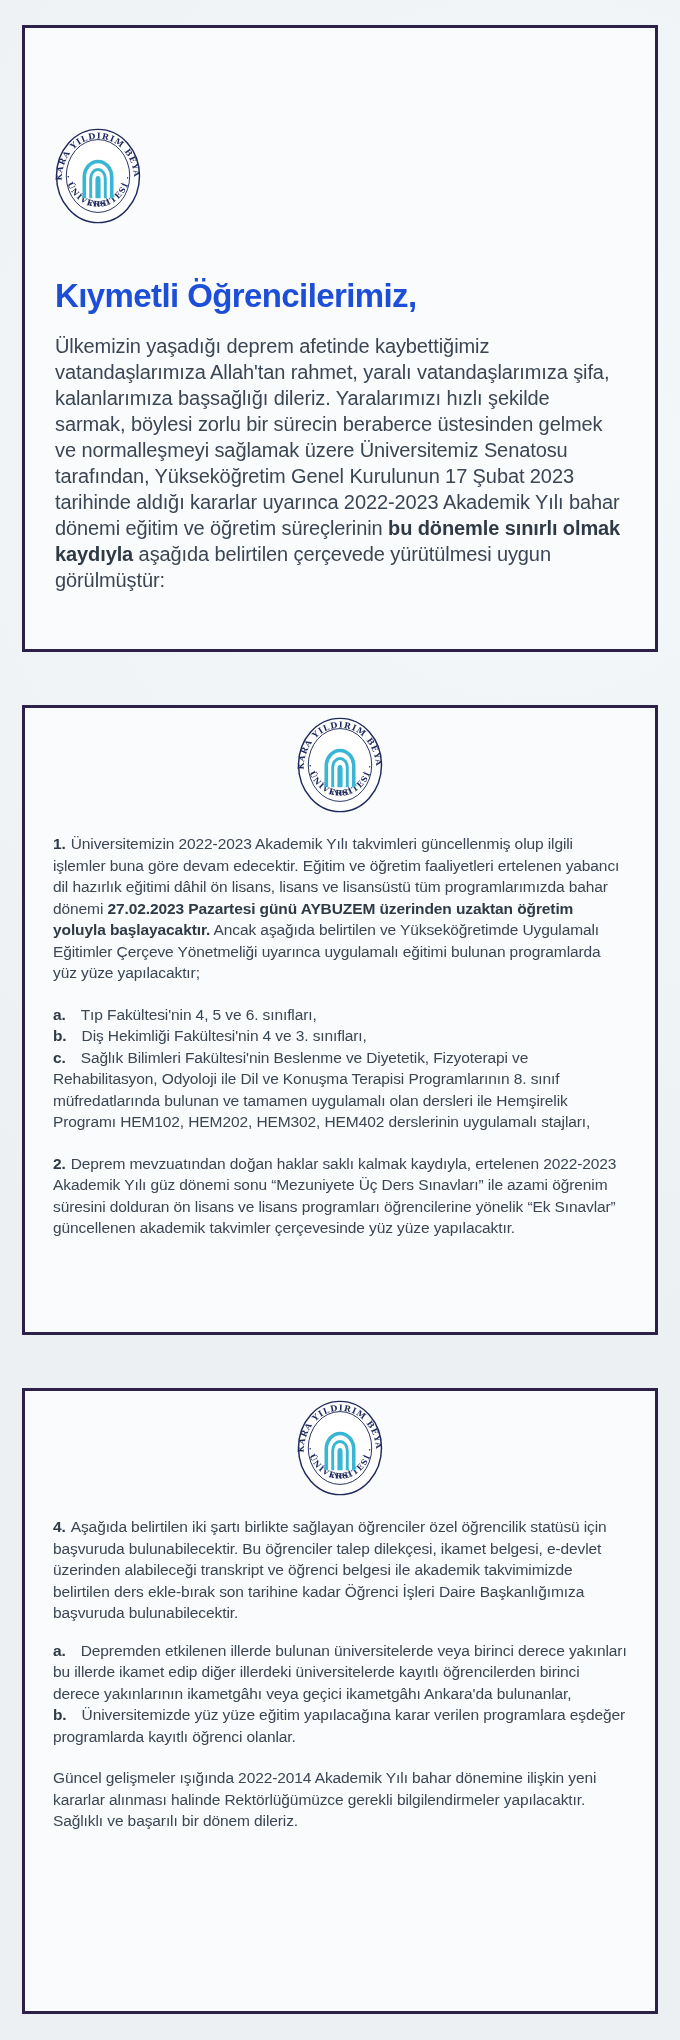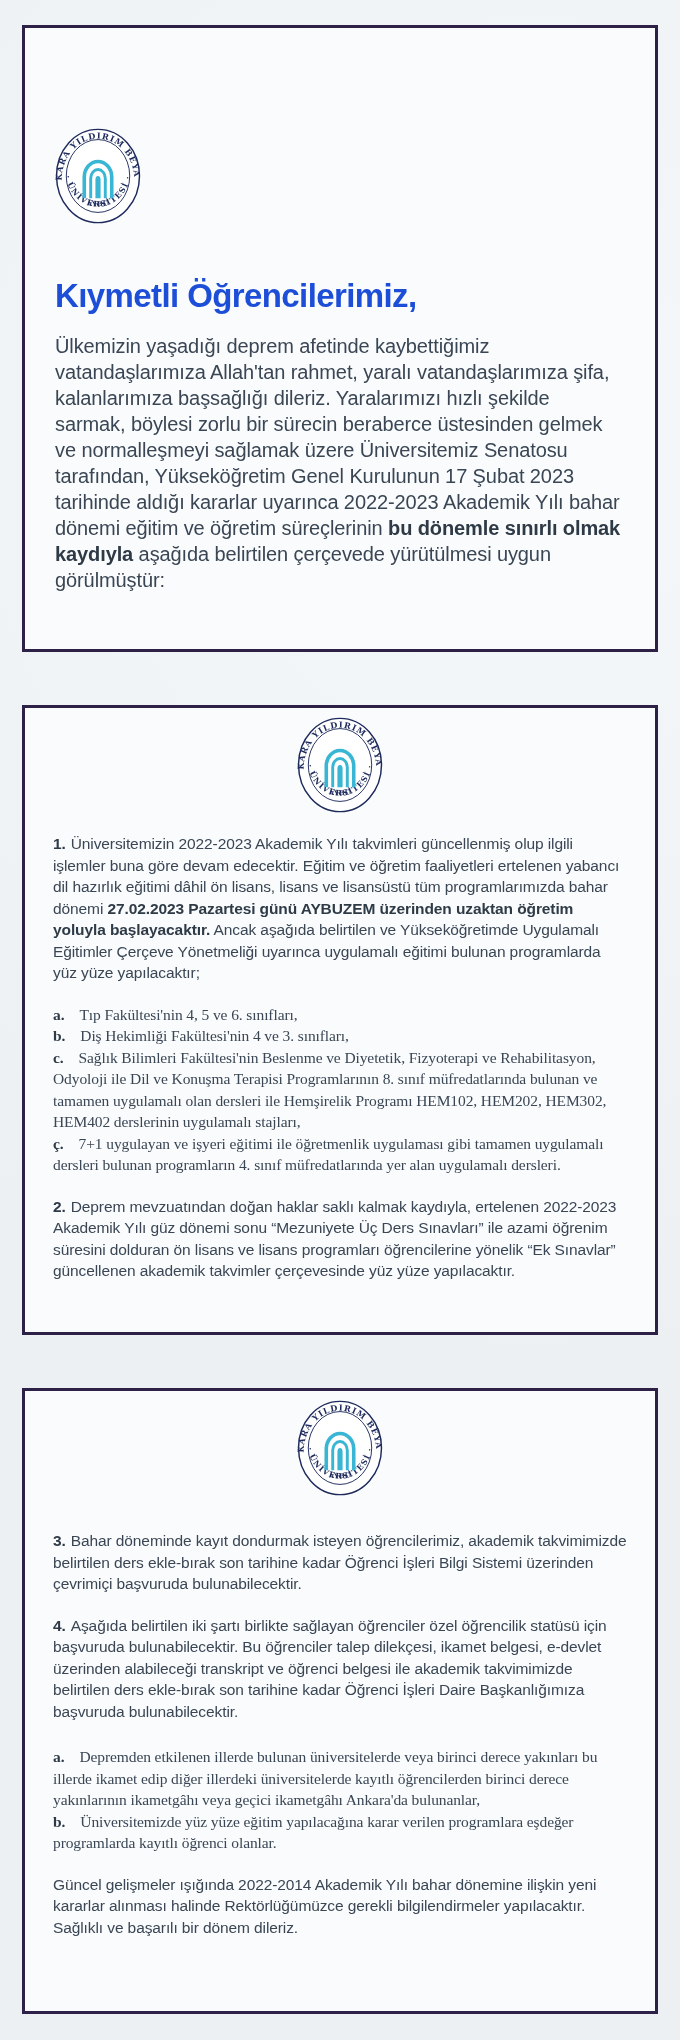--- a/index.html
+++ b/index.html
@@ -40,26 +40,26 @@
     color:#1d4ed8;
   }
   .body1{
     margin:17px 0 0 0;
     font-size:20px;line-height:26px;letter-spacing:-0.1px;
   }
   .body2{
     margin:20px 0 0 0;
     font-size:15.5px;line-height:21.5px;letter-spacing:-0.1px;
   }
-  .tight{margin-top:24px;}
+  .tight{margin-top:16px;}
   .gap-lg{margin-top:34px;}
   p b{color:#2e3a46;}
   .nm{margin-right:5px;}
   .mk{margin-right:15px;}
-  .list p{margin:0;font-size:15.5px;line-height:21.5px;letter-spacing:-0.1px;font-family:Liberation Serif, serif;}
+  .list p{margin:0;font-size:15.5px;line-height:21.5px;letter-spacing:-0.1px;}
 </style>
 </head>
 <body>
 
 <div class="page">
 
   <section class="card card1">
     <div class="logo logo-left">
       <svg class="seal-svg" viewBox="0 0 100 112">
         <ellipse cx="50" cy="56" rx="48.4" ry="54.4" fill="#ffffff" stroke="#1e2a5c" stroke-width="1.7"></ellipse>
@@ -91,41 +91,39 @@
         <path class="arch" d="M 41.5,82 L 41.5,58.5 A 8.5,10 0 0 1 58.5,58.5 L 58.5,82" stroke-width="3.4"></path>
         <path class="arch-fill" d="M 47,82 L 47,60.5 A 3,4.5 0 0 1 53,60.5 L 53,82 Z"></path>
         <text class="mono" x="50" y="90.5" text-anchor="middle">AYBÜ</text>
       </svg>
     </div>
     <p class="body2"><b class="nm">1.</b><span>Üniversitemizin 2022-2023 Akademik Yılı takvimleri güncellenmiş olup ilgili işlemler buna göre devam edecektir. Eğitim ve öğretim faaliyetleri ertelenen yabancı dil hazırlık eğitimi dâhil ön lisans, lisans ve lisansüstü tüm programlarımızda bahar dönemi </span><b>27.02.2023 Pazartesi günü AYBUZEM üzerinden uzaktan öğretim yoluyla başlayacaktır.</b><span> Ancak aşağıda belirtilen ve Yükseköğretimde Uygulamalı Eğitimler Çerçeve Yönetmeliği uyarınca uygulamalı eğitimi bulunan programlarda yüz yüze yapılacaktır;</span></p>
     <div class="list body2">
       <p><b class="mk">a.</b><span>Tıp Fakültesi'nin 4, 5 ve 6. sınıfları,</span></p>
       <p><b class="mk">b.</b><span>Diş Hekimliği Fakültesi'nin 4 ve 3. sınıfları,</span></p>
       <p><b class="mk">c.</b><span>Sağlık Bilimleri Fakültesi'nin Beslenme ve Diyetetik, Fizyoterapi ve Rehabilitasyon, Odyoloji ile Dil ve Konuşma Terapisi Programlarının 8. sınıf müfredatlarında bulunan ve tamamen uygulamalı olan dersleri ile Hemşirelik Programı HEM102, HEM202, HEM302, HEM402 derslerinin uygulamalı stajları,</span></p>
-      <p><b class="mk">ç.</b><span>7+1 uygulayan ve işyeri eğitimi ile öğretmenlik uygulaması gibi tamamen uygulamalı dersleri bulunan programların 4. sınıf müfredatlarında yer alan uygulamalı dersleri.</span></p>
     </div>
     <p class="body2"><b class="nm">2.</b><span>Deprem mevzuatından doğan haklar saklı kalmak kaydıyla, ertelenen 2022-2023 Akademik Yılı güz dönemi sonu “Mezuniyete Üç Ders Sınavları” ile azami öğrenim süresini dolduran ön lisans ve lisans programları öğrencilerine yönelik “Ek Sınavlar” güncellenen akademik takvimler çerçevesinde yüz yüze yapılacaktır.</span></p>
   </section>
 
   <section class="card card3">
     <div class="logo logo-center">
       <svg class="seal-svg" viewBox="0 0 100 112">
         <ellipse cx="50" cy="56" rx="48.4" ry="54.4" fill="#ffffff" stroke="#1e2a5c" stroke-width="1.7"></ellipse>
         <ellipse cx="50" cy="56" rx="37" ry="42.5" fill="none" stroke="#1e2a5c" stroke-width="1.1"></ellipse>
         <path id="arcTop3" d="M 7.5,61 A 42.5,48.5 0 1 1 92.5,61" fill="none"></path>
         <text class="ring"><textPath href="#arcTop3" startOffset="50%" text-anchor="middle">ANKARA YILDIRIM BEYAZIT</textPath></text>
         <path id="arcBot3" d="M 12,57 A 39,45 0 0 0 88,57" fill="none"></path>
         <text class="ring ring-b"><textPath href="#arcBot3" startOffset="50%" text-anchor="middle">· ÜNİVERSİTESİ ·</textPath></text>
         <path class="arch" d="M 34,82 L 34,57 A 16,18 0 0 1 66,57 L 66,82" stroke-width="4.2"></path>
         <path class="arch" d="M 41.5,82 L 41.5,58.5 A 8.5,10 0 0 1 58.5,58.5 L 58.5,82" stroke-width="3.4"></path>
         <path class="arch-fill" d="M 47,82 L 47,60.5 A 3,4.5 0 0 1 53,60.5 L 53,82 Z"></path>
         <text class="mono" x="50" y="90.5" text-anchor="middle">AYBÜ</text>
       </svg>
     </div>
-    <p class="body2 gap-lg"><b class="nm">3.</b><span>Bahar döneminde kayıt dondurmak isteyen öğrencilerimiz, akademik takvimimizde belirtilen ders ekle-bırak son tarihine kadar Öğrenci İşleri Bilgi Sistemi üzerinden çevrimiçi başvuruda bulunabilecektir.</span></p>
     <p class="body2"><b class="nm">4.</b><span>Aşağıda belirtilen iki şartı birlikte sağlayan öğrenciler özel öğrencilik statüsü için başvuruda bulunabilecektir. Bu öğrenciler talep dilekçesi, ikamet belgesi, e-devlet üzerinden alabileceği transkript ve öğrenci belgesi ile akademik takvimimizde belirtilen ders ekle-bırak son tarihine kadar Öğrenci İşleri Daire Başkanlığımıza başvuruda bulunabilecektir.</span></p>
     <div class="list body2 tight">
       <p><b class="mk">a.</b><span>Depremden etkilenen illerde bulunan üniversitelerde veya birinci derece yakınları bu illerde ikamet edip diğer illerdeki üniversitelerde kayıtlı öğrencilerden birinci derece yakınlarının ikametgâhı veya geçici ikametgâhı Ankara'da bulunanlar,</span></p>
       <p><b class="mk">b.</b><span>Üniversitemizde yüz yüze eğitim yapılacağına karar verilen programlara eşdeğer programlarda kayıtlı öğrenci olanlar.</span></p>
     </div>
     <p class="body2">Güncel gelişmeler ışığında 2022-2014 Akademik Yılı bahar dönemine ilişkin yeni kararlar alınması halinde Rektörlüğümüzce gerekli bilgilendirmeler yapılacaktır.  Sağlıklı ve başarılı bir dönem dileriz.</p>
   </section>
 
 </div>
 

